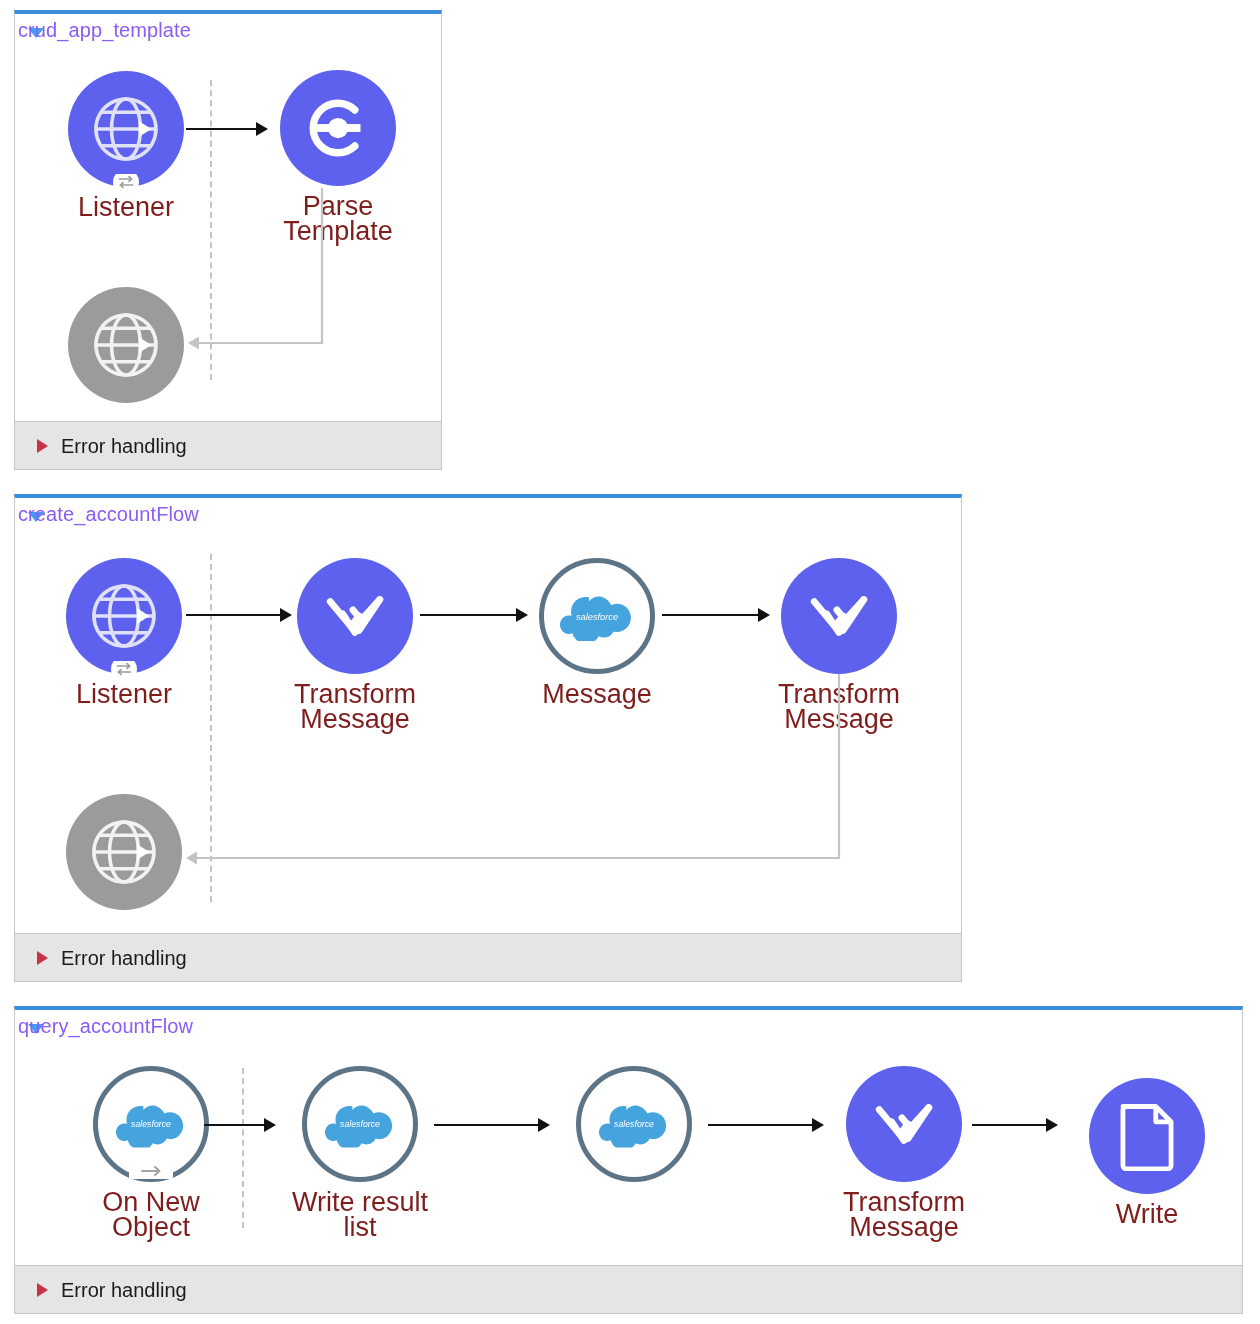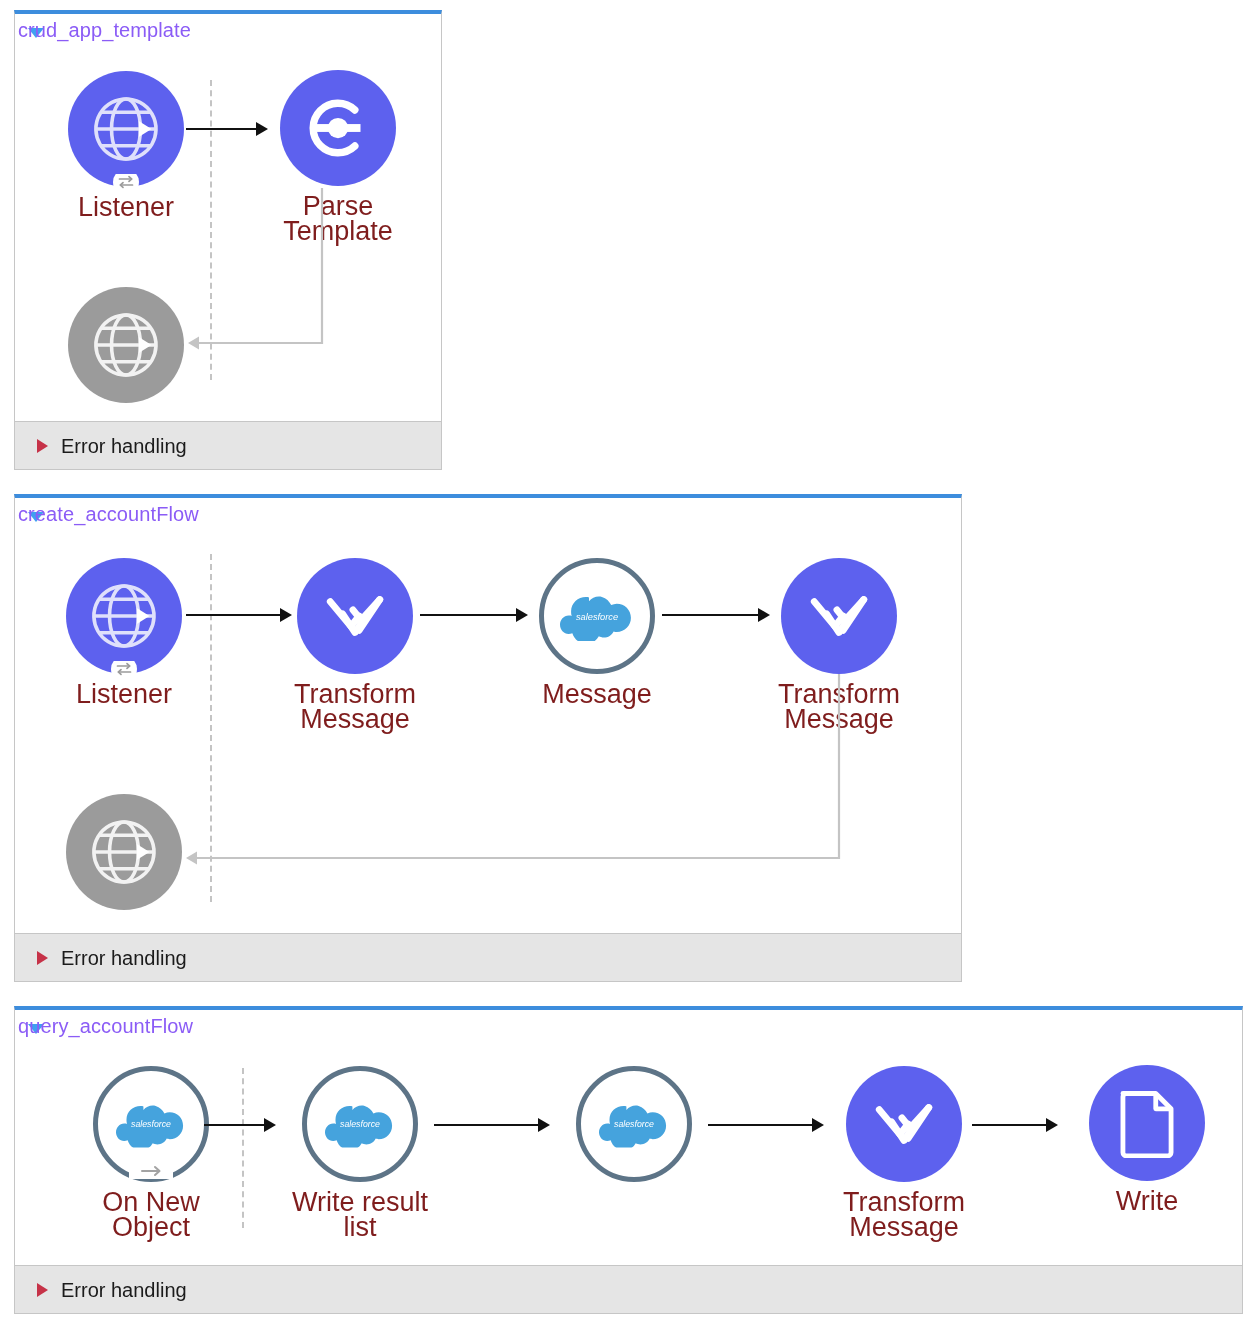--- a/index.html
+++ b/index.html
@@ -416,21 +416,21 @@
           </svg>
         </span>
       </div>
       <div class="node-label">Transform
 Message</div>
     </div>
 
     <div class="hline" style="left:958px; top:118px; width:76px;"></div>
     <div class="arrowhead" style="left:1032px; top:112px;"></div>
 
-    <div class="node" style="left:1056px; top:59px; width:154px;">
+    <div class="node" style="left:1056px; top:72px; width:154px;">
       <div class="disc purple" style="width:116px; height:116px; margin:0 auto;">
         <span class="glyph">
           <svg width="62" height="70" viewBox="0 0 56 64">
             <path d="M6 5 h30 l14 14 v40 a3 3 0 0 1 -3 3 h-38 a3 3 0 0 1 -3 -3 v-51 a3 3 0 0 1 3 -3 z" fill="none" stroke="#ffffff" stroke-width="4.4" stroke-linejoin="round"></path>
             <path d="M36 5 v14 h14" fill="none" stroke="#ffffff" stroke-width="4.4" stroke-linejoin="round"></path>
           </svg>
         </span>
       </div>
       <div class="node-label">Write</div>
     </div>

